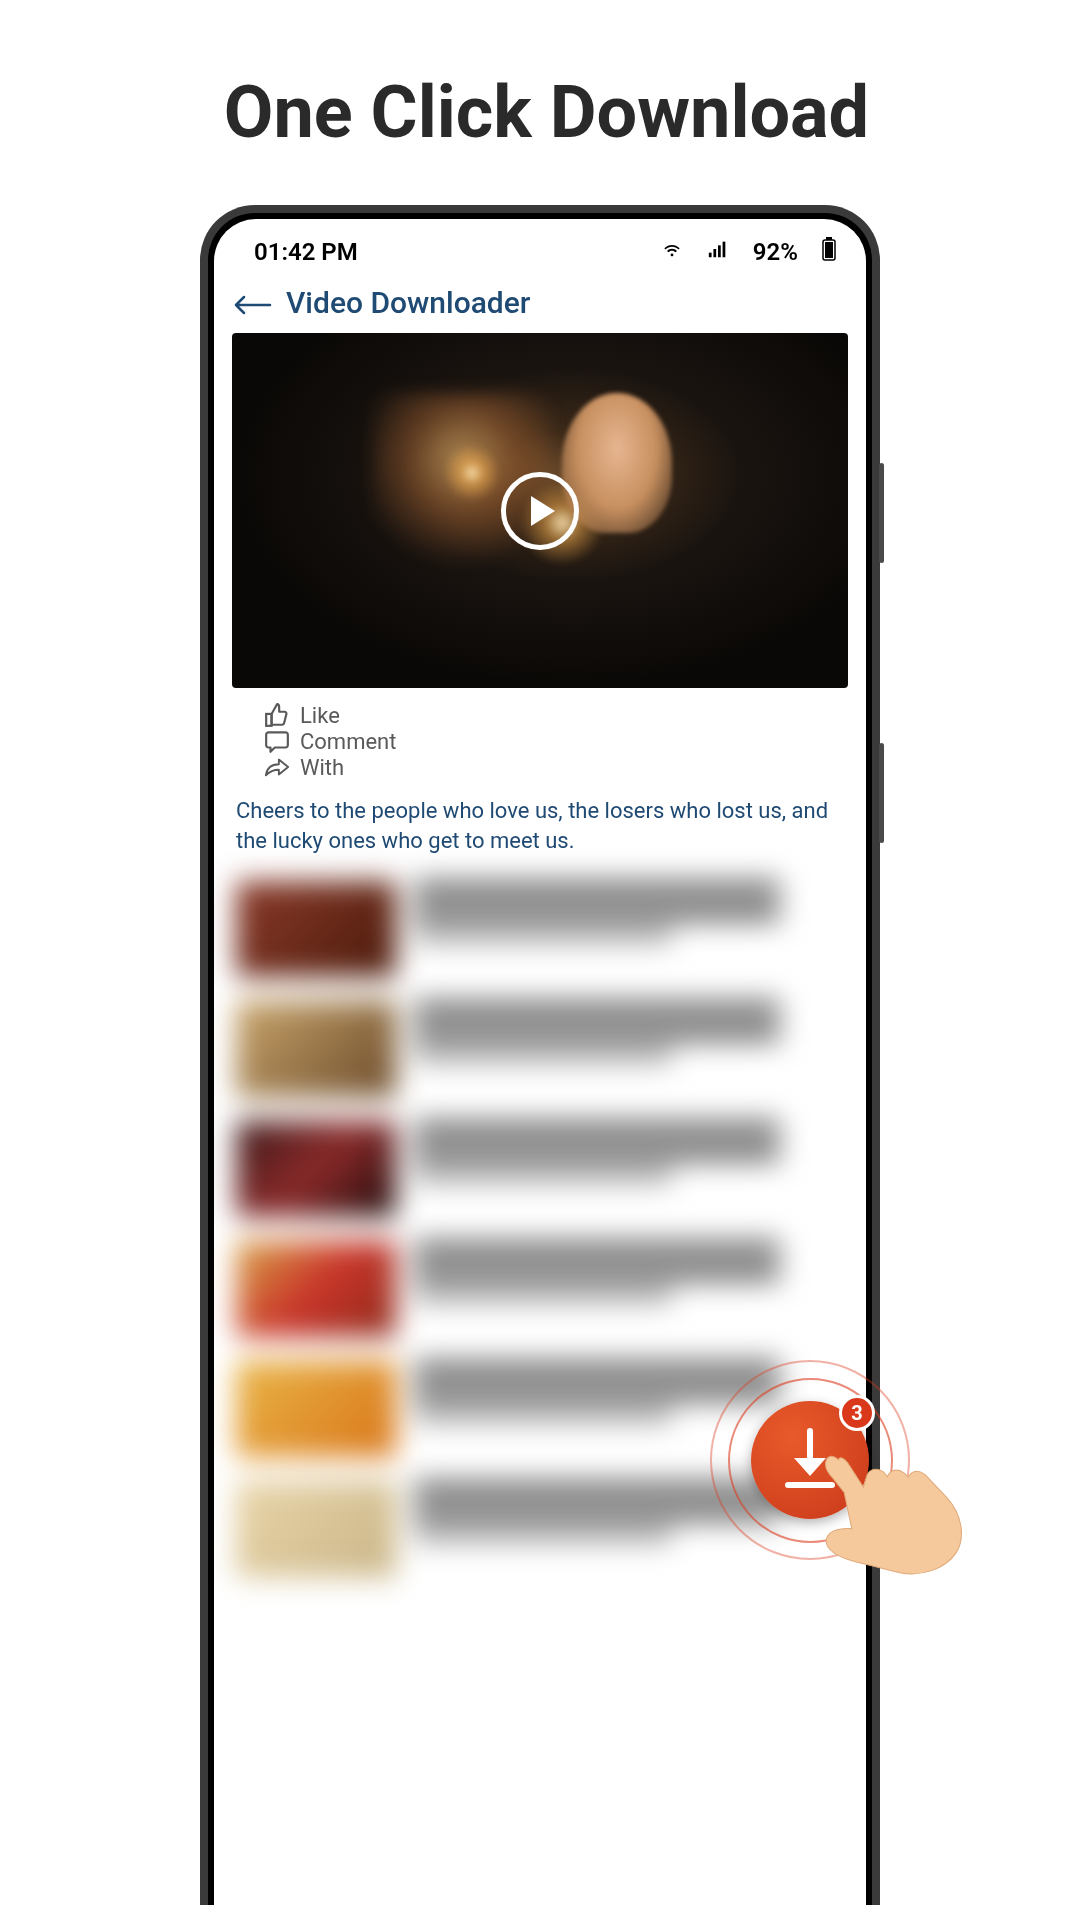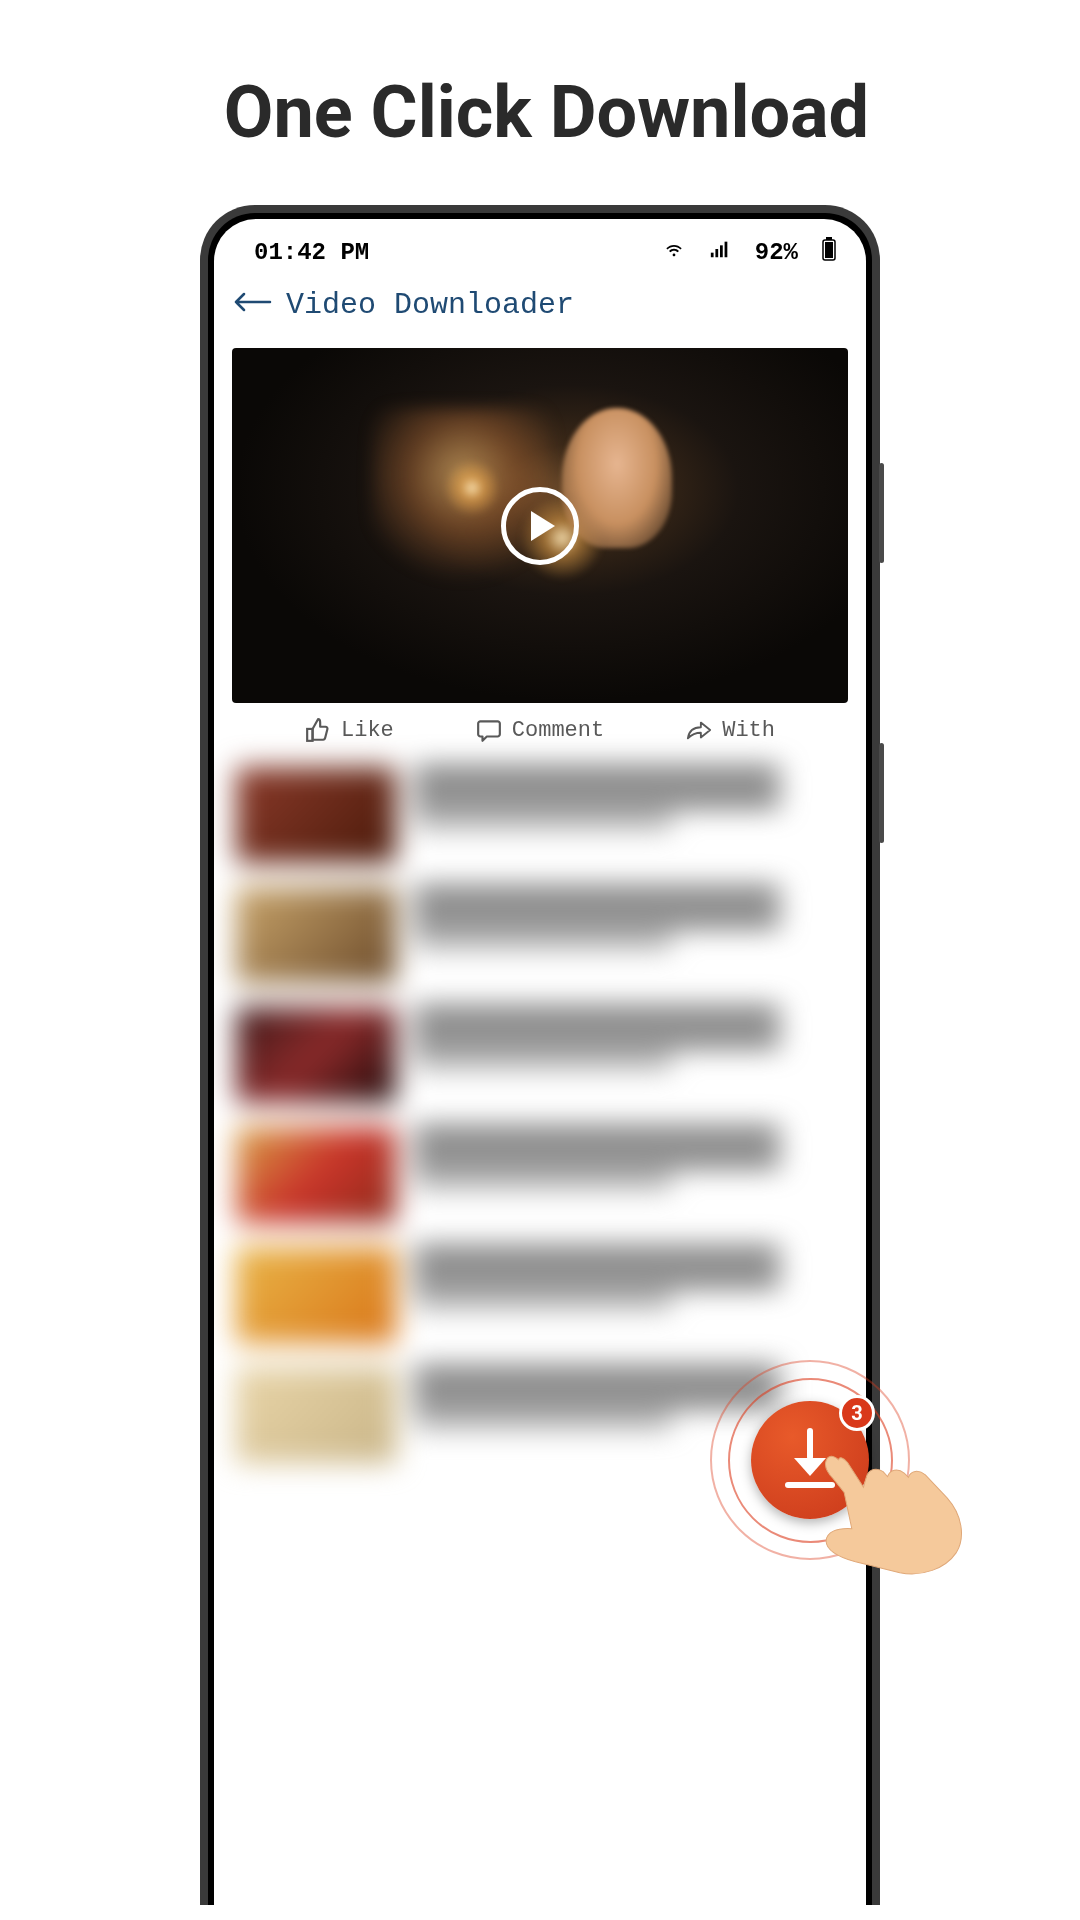--- a/index.html
+++ b/index.html
@@ -36,21 +36,20 @@
       padding: 6px 6px 0 6px;
       height: 1700px;
     }
     
     .phone-screen {
       background: #ffffff;
       border-radius: 42px 42px 0 0;
       overflow: hidden;
       height: 100%;
       position: relative;
-      font-family: Liberation Mono, monospace;
     }
     
     .status-bar {
       display: flex;
       justify-content: space-between;
       align-items: center;
       padding: 18px 30px 8px 40px;
       font-size: 24px;
       font-weight: 600;
       color: #000;
@@ -61,22 +60,21 @@
       align-items: center;
       gap: 24px;
     }
     
     .status-icon {
       display: inline-block;
     }
     
     .app-header {
       display: flex;
-      align-items: center;
-      padding: 10px 18px 24px 18px;
+      padding: 10px 18px 8px 18px;
       gap: 14px;
     }
     
     .back-arrow {
       font-size: 34px;
       color: #1f4a73;
       font-weight: 300;
     }
     
     .app-title {
@@ -151,20 +149,21 @@
       border-bottom: 15px solid transparent;
       margin-left: 6px;
     }
     
     .action-bar {
       display: flex;
       justify-content: space-around;
       padding: 14px 50px 12px 50px;
       color: #595959;
       font-size: 22px;
+      flex-direction: column;
     }
     
     .action-item {
       display: flex;
       align-items: center;
       gap: 10px;
     }
     
     .action-icon {
       width: 26px;
@@ -408,20 +407,21 @@
       <div class="action-item">
         <span class="action-icon">
           <svg width="30" height="26" viewBox="0 0 28 24" fill="none">
               <path d="M16 4l10 8-10 8v-5c-6 0-10 2-14 6 1-7 5-12 14-12V4z" stroke="#595959" stroke-width="2" stroke-linejoin="round"></path>
             </svg>
         </span>
         <span>With</span>
       </div>
     </div>
 
+    <div class="video-caption">Cheers to the people who love us, the losers who lost us, and the lucky ones who get to meet us.</div>
 
     <div class="blurred-list">
       <div class="list-item">
         <div class="thumb thumb1"></div>
         <div class="item-text">
             <div class="item-line med"></div>
             <div class="item-line med"></div>
             <div class="item-line short"></div>
           </div>
       </div>

